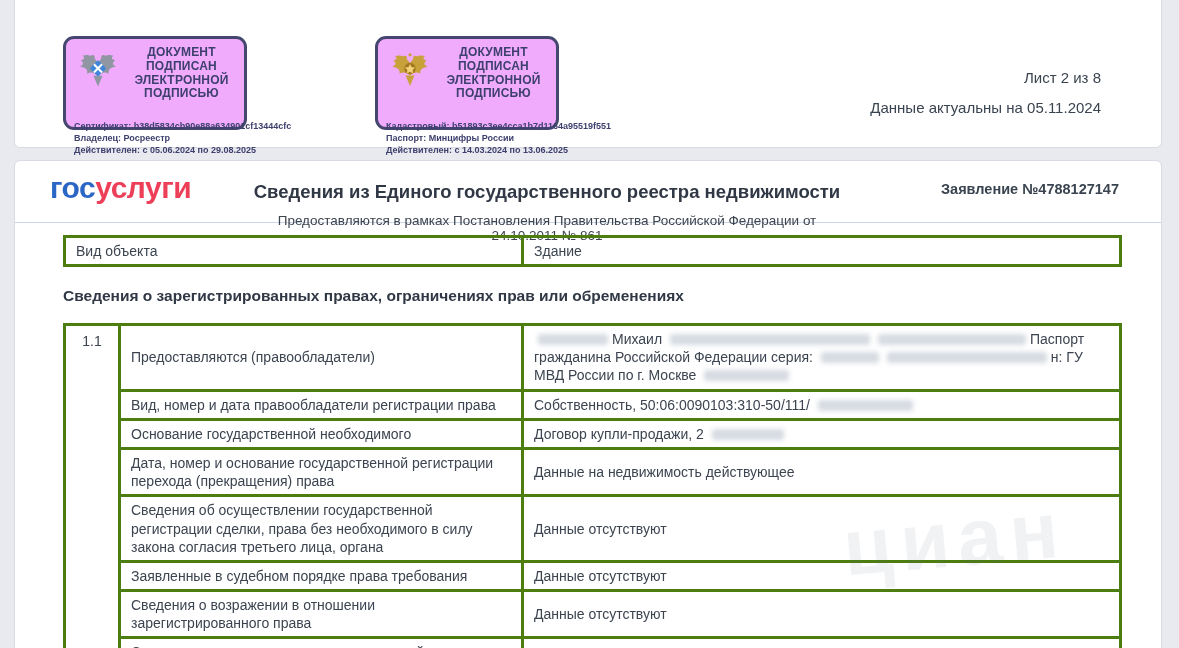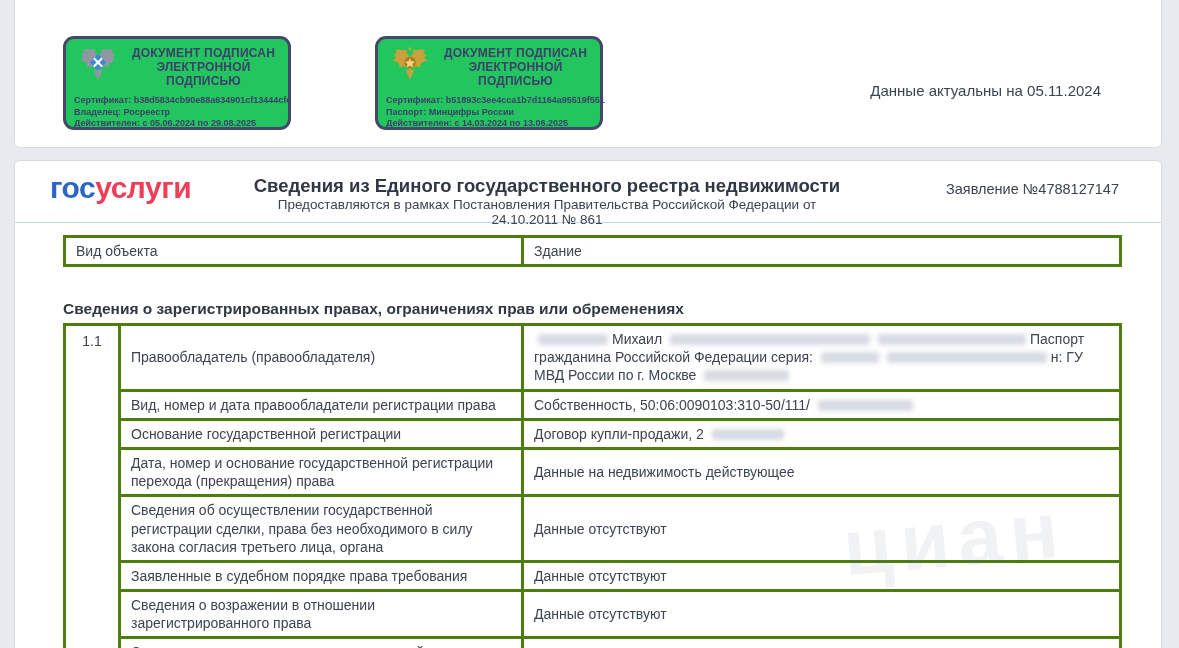--- a/index.html
+++ b/index.html
@@ -18,42 +18,42 @@
     border: 1px solid #d9dbe2;
     border-radius: 6px;
   }
   .top-card { top: -10px; height: 158px; }
   .main-card { top: 160px; height: 502px; }
 
   
   .stamp {
     position: absolute;
     top: 45px;
-    width: 228px;
+    width: 184px;
     height: 94px;
     border: 3px solid #45476e;
     border-radius: 11px;
-    background: #22c55e;
+    background: #f0abfc;
     padding: 7px 8px 5px 8px;
   }
   .stamp-1 { left: 48px; }
   .stamp-2 { left: 360px; }
   .stamp-head { display: flex; align-items: center; gap: 5px; }
   .emblem { flex: 0 0 auto; width: 48px; text-align: center; }
   .stamp-title {
     flex: 1;
     text-align: center;
     font-weight: bold;
     font-size: 12px;
     line-height: 1.15;
     color: #3d3f6d;
     letter-spacing: 0.2px;
   }
   .stamp-meta {
-    margin-top: 5px;
+    margin-top: 20px;
     font-size: 9px;
     font-weight: bold;
     color: #3d3f6d;
     line-height: 1.3;
     white-space: nowrap;
   }
   .sheet-info {
     position: absolute;
     top: 78px;
     right: 60px;
@@ -64,33 +64,33 @@
   .sheet-info .line2 { margin-top: 13px; }
 
   
   .doc-header { position: relative; height: 62px; border-bottom: 1px solid #c9d6ea; }
   .logo {
     position: absolute; left: 35px; top: 10px;
     font-size: 30px; font-weight: bold; letter-spacing: -0.5px;
   }
   .logo .blue { color: #2b66c6; }
   .logo .red  { color: #ee3f58; }
-  .title-block { position: absolute; left: 232px; top: 14px; width: 600px; text-align: center; }
+  .title-block { position: absolute; left: 232px; top: 20px; width: 600px; text-align: center; }
   .doc-title { font-size: 18.5px; font-weight: bold; color: #2f3844; }
-  .doc-subtitle { font-size: 13.5px; color: #3c4450; margin-top: 0; }
-  .application { position: absolute; right: 42px; top: 20px; font-size: 14.5px; color: #3a4450; }
+  .doc-subtitle { font-size: 13.5px; color: #3c4450; margin-top: 10px; }
+  .application { position: absolute; right: 42px; top: 20px; font-size: 14.5px; color: #3a4450; font-weight: bold; }
 
   table { border-collapse: collapse; table-layout: fixed; }
   td { border: 3px solid #4d7c0f; font-size: 14px; color: #3c4450; padding: 4px 10px; line-height: 1.3; }
 
   .object-table { position: absolute; left: 48px; top: 74px; width: 1056px; }
   .object-table td { height: 26px; }
 
   .section-title {
-    position: absolute; left: 48px; top: 139px;
+    position: absolute; left: 48px; top: 126px;
     font-size: 15.5px; font-weight: bold; color: #2f3844;
   }
 
   .rights-table { position: absolute; left: 48px; top: 162px; width: 1056px; }
   .rights-table .idx-cell { text-align: center; vertical-align: top; padding-top: 6px; }
   .rights-table .label-cell { vertical-align: middle; }
   .rights-table .value-cell { vertical-align: middle; }
 
   .redacted {
     display: inline-block;
@@ -154,27 +154,28 @@
             <circle cx="25" cy="2.5" r="1.8"></circle>
             <path d="M20,26 L25,38 L30,26 Z"></path>
           </g>
           <circle cx="25" cy="18" r="6.5" fill="#a5791f"></circle>
           <path d="M25,13 L26.8,16.6 L30.8,17 L27.9,19.7 L28.7,23.6 L25,21.7 L21.3,23.6 L22.1,19.7 L19.2,17 L23.2,16.6 Z" fill="#f3d27a"></path>
         </svg>
       </span>
       <div class="stamp-title">ДОКУМЕНТ ПОДПИСАН ЭЛЕКТРОННОЙ ПОДПИСЬЮ</div>
     </div>
     <div class="stamp-meta">
-      <div>Сертификат: b51893c3ee4cca1b7d1164a95519f551</div>
+      <div>Кадастровый: b51893c3ee4cca1b7d1164a95519f551</div>
       <div>Паспорт: Минцифры России</div>
       <div>Действителен: с 14.03.2024 по 13.06.2025</div>
     </div>
   </div>
 
   <div class="sheet-info">
+    <div>Лист 2 из 8</div>
     <div class="line2">Данные актуальны на 05.11.2024</div>
   </div>
 </div>
 
 <div class="card main-card">
 
   <div class="doc-header">
     <div class="logo"><span class="blue">гос</span><span class="red">услуги</span></div>
     <div class="title-block">
       <div class="doc-title">Сведения из Единого государственного реестра недвижимости</div>
@@ -200,29 +201,29 @@
 
   <table class="rights-table">
     <colgroup>
         <col style="width:55px">
         <col style="width:403px">
         <col style="width:598px">
       </colgroup>
     <tbody>
         <tr>
           <td class="idx-cell" rowspan="8">1.1</td>
-          <td class="label-cell">Правообладатель (правообладателя)</td>
+          <td class="label-cell">Предоставляются (правообладатели)</td>
           <td class="value-cell"><span class="redacted" style="width: 70px;"></span><span>Михаил</span> <span class="redacted" style="width: 200px;"></span><span class="redacted" style="width: 148px;"></span><span>Паспорт гражданина Российской Федерации серия:</span> <span class="redacted" style="width: 58px;"></span><span class="redacted" style="width: 160px;"></span><span>н: ГУ МВД России по г. Москве</span> <span class="redacted" style="width: 85px;"></span></td>
         </tr>
         <tr>
           <td class="label-cell">Вид, номер и дата  правообладатели регистрации права</td>
           <td class="value-cell"><span>Собственность, 50:06:0090103:310-50/111/</span> <span class="redacted" style="width: 95px;"></span></td>
         </tr>
         <tr>
-          <td class="label-cell">Основание государственной регистрации</td>
+          <td class="label-cell">Основание государственной необходимого</td>
           <td class="value-cell"><span>Договор купли-продажи, 2</span> <span class="redacted" style="width: 72px;"></span></td>
         </tr>
         <tr>
           <td class="label-cell">Дата, номер и основание государственной регистрации перехода (прекращения) права</td>
           <td class="value-cell"><span>Данные на недвижимость действующее</span> </td>
         </tr>
         <tr>
           <td class="label-cell">Сведения об осуществлении государственной регистрации сделки, права без необходимого в силу закона согласия третьего лица, органа</td>
           <td class="value-cell"><span>Данные отсутствуют</span> </td>
         </tr>

